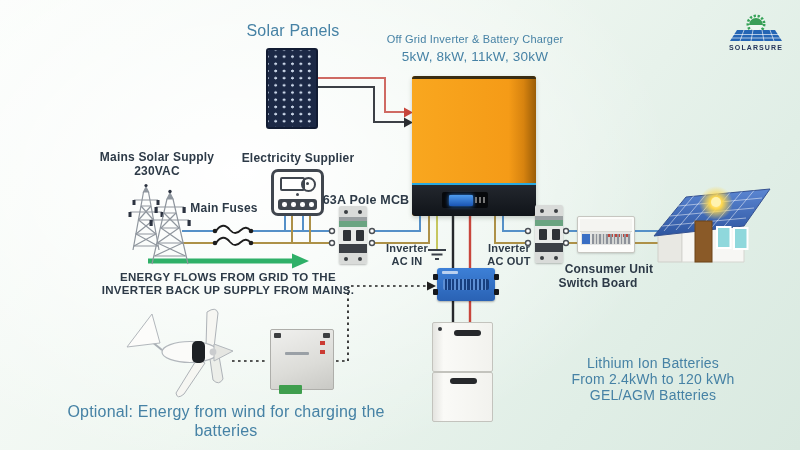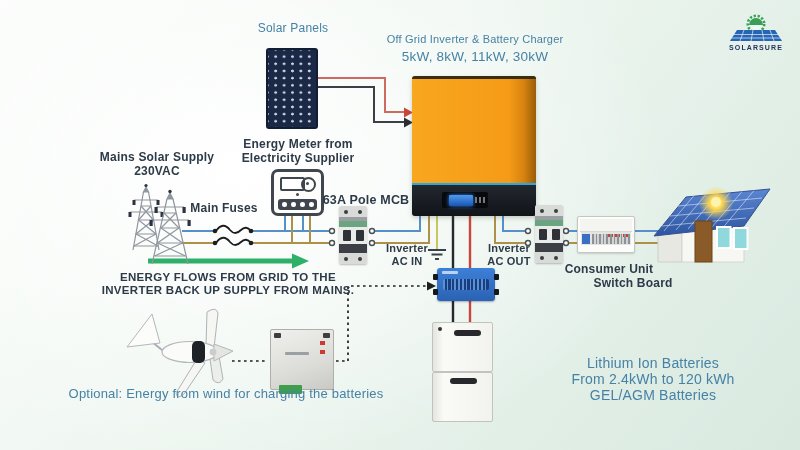--- a/index.html
+++ b/index.html
@@ -346,45 +346,44 @@
       <path d="M25 14 a7 7 0 0 1 14 0 Z" fill="#3a9e57"></path>
       <polygon points="13,19 51,19 58,30 6,30" fill="#2465b4"></polygon>
       <g stroke="rgba(255,255,255,0.8)" stroke-width="0.8">
         <path d="M9 23.5 H55 M7.5 27 H56.5"></path>
         <path d="M20 19 L16 30 M29 19 L27 30 M38 19 L40 30 M46 19 L50 30"></path>
       </g>
     </svg>
   </div>
   <div id="brand-text" class="lbl">SOLARSURE</div>
 
-  <div class="lbl teal" style="left:230px;top:22px;width:126px;font-size:12px">Solar Panels</div>
+  <div class="lbl teal" style="left:230px;top:22px;width:126px;font-size:16px">Solar Panels</div>
 
   <div class="lbl teal" style="left:310px;top:33px;width:330px;font-size:11px">Off Grid Inverter &amp; Battery Charger</div>
   <div class="lbl teal" style="left:310px;top:49px;width:330px;font-size:13.5px">5kW, 8kW, 11kW, 30kW</div>
 
   <div class="lbl dark" style="left:86px;top:151px;width:142px;font-size:12px">Mains Solar Supply</div>
   <div class="lbl dark" style="left:86px;top:165px;width:142px;font-size:12px">230VAC</div>
 
   <div class="lbl dark" style="left:183px;top:202px;width:82px;font-size:12px">Main Fuses</div>
 
-  <div class="lbl dark" style="left:227px;top:138px;width:142px;font-size:12px">Energy Meter from</div>
   <div class="lbl dark" style="left:227px;top:152px;width:142px;font-size:12px">Electricity Supplier</div>
 
   <div class="lbl dark" style="left:303px;top:193px;width:126px;font-size:12.5px">63A Pole MCB</div>
 
   <div class="lbl dark" style="left:376px;top:242px;width:62px;font-size:11px">Inverter</div>
   <div class="lbl dark" style="left:376px;top:255px;width:62px;font-size:11px">AC IN</div>
 
   <div class="lbl dark" style="left:478px;top:242px;width:62px;font-size:11px">Inverter</div>
   <div class="lbl dark" style="left:478px;top:255px;width:62px;font-size:11px">AC OUT</div>
 
   <div class="lbl dark" style="left:543px;top:263px;width:132px;font-size:12px">Consumer Unit</div>
-  <div class="lbl dark" style="left:567px;top:277px;width:132px;font-size:12px">Switch Board</div>
+  <div class="lbl dark" style="left:532px;top:277px;width:132px;font-size:12px">Switch Board</div>
 
   <div class="lbl dark" style="left:100px;top:284px;width:256px;font-size:11.5px;letter-spacing:.3px">INVERTER BACK UP SUPPLY FROM MAINS.</div>
   <div class="lbl dark" style="left:100px;top:271px;width:256px;font-size:11.5px;letter-spacing:.3px">ENERGY FLOWS FROM GRID TO THE</div>
 
   <div class="lbl teal" style="left:547px;top:355px;width:212px;font-size:14px">Lithium Ion Batteries</div>
   <div class="lbl teal" style="left:547px;top:371px;width:212px;font-size:14px">From 2.4kWh to 120 kWh</div>
   <div class="lbl teal" style="left:547px;top:387px;width:212px;font-size:14px">GEL/AGM Batteries</div>
 
-  <div class="lbl teal" style="left:58px;top:386px;width:336px;font-size:13px">Optional: Energy from wind for charging the batteries</div>
+  <div class="lbl teal" style="left:58px;top:403px;width:336px;font-size:16px">Optional: Energy from wind for charging the batteries</div>
 </div>
 
 </body></html>

